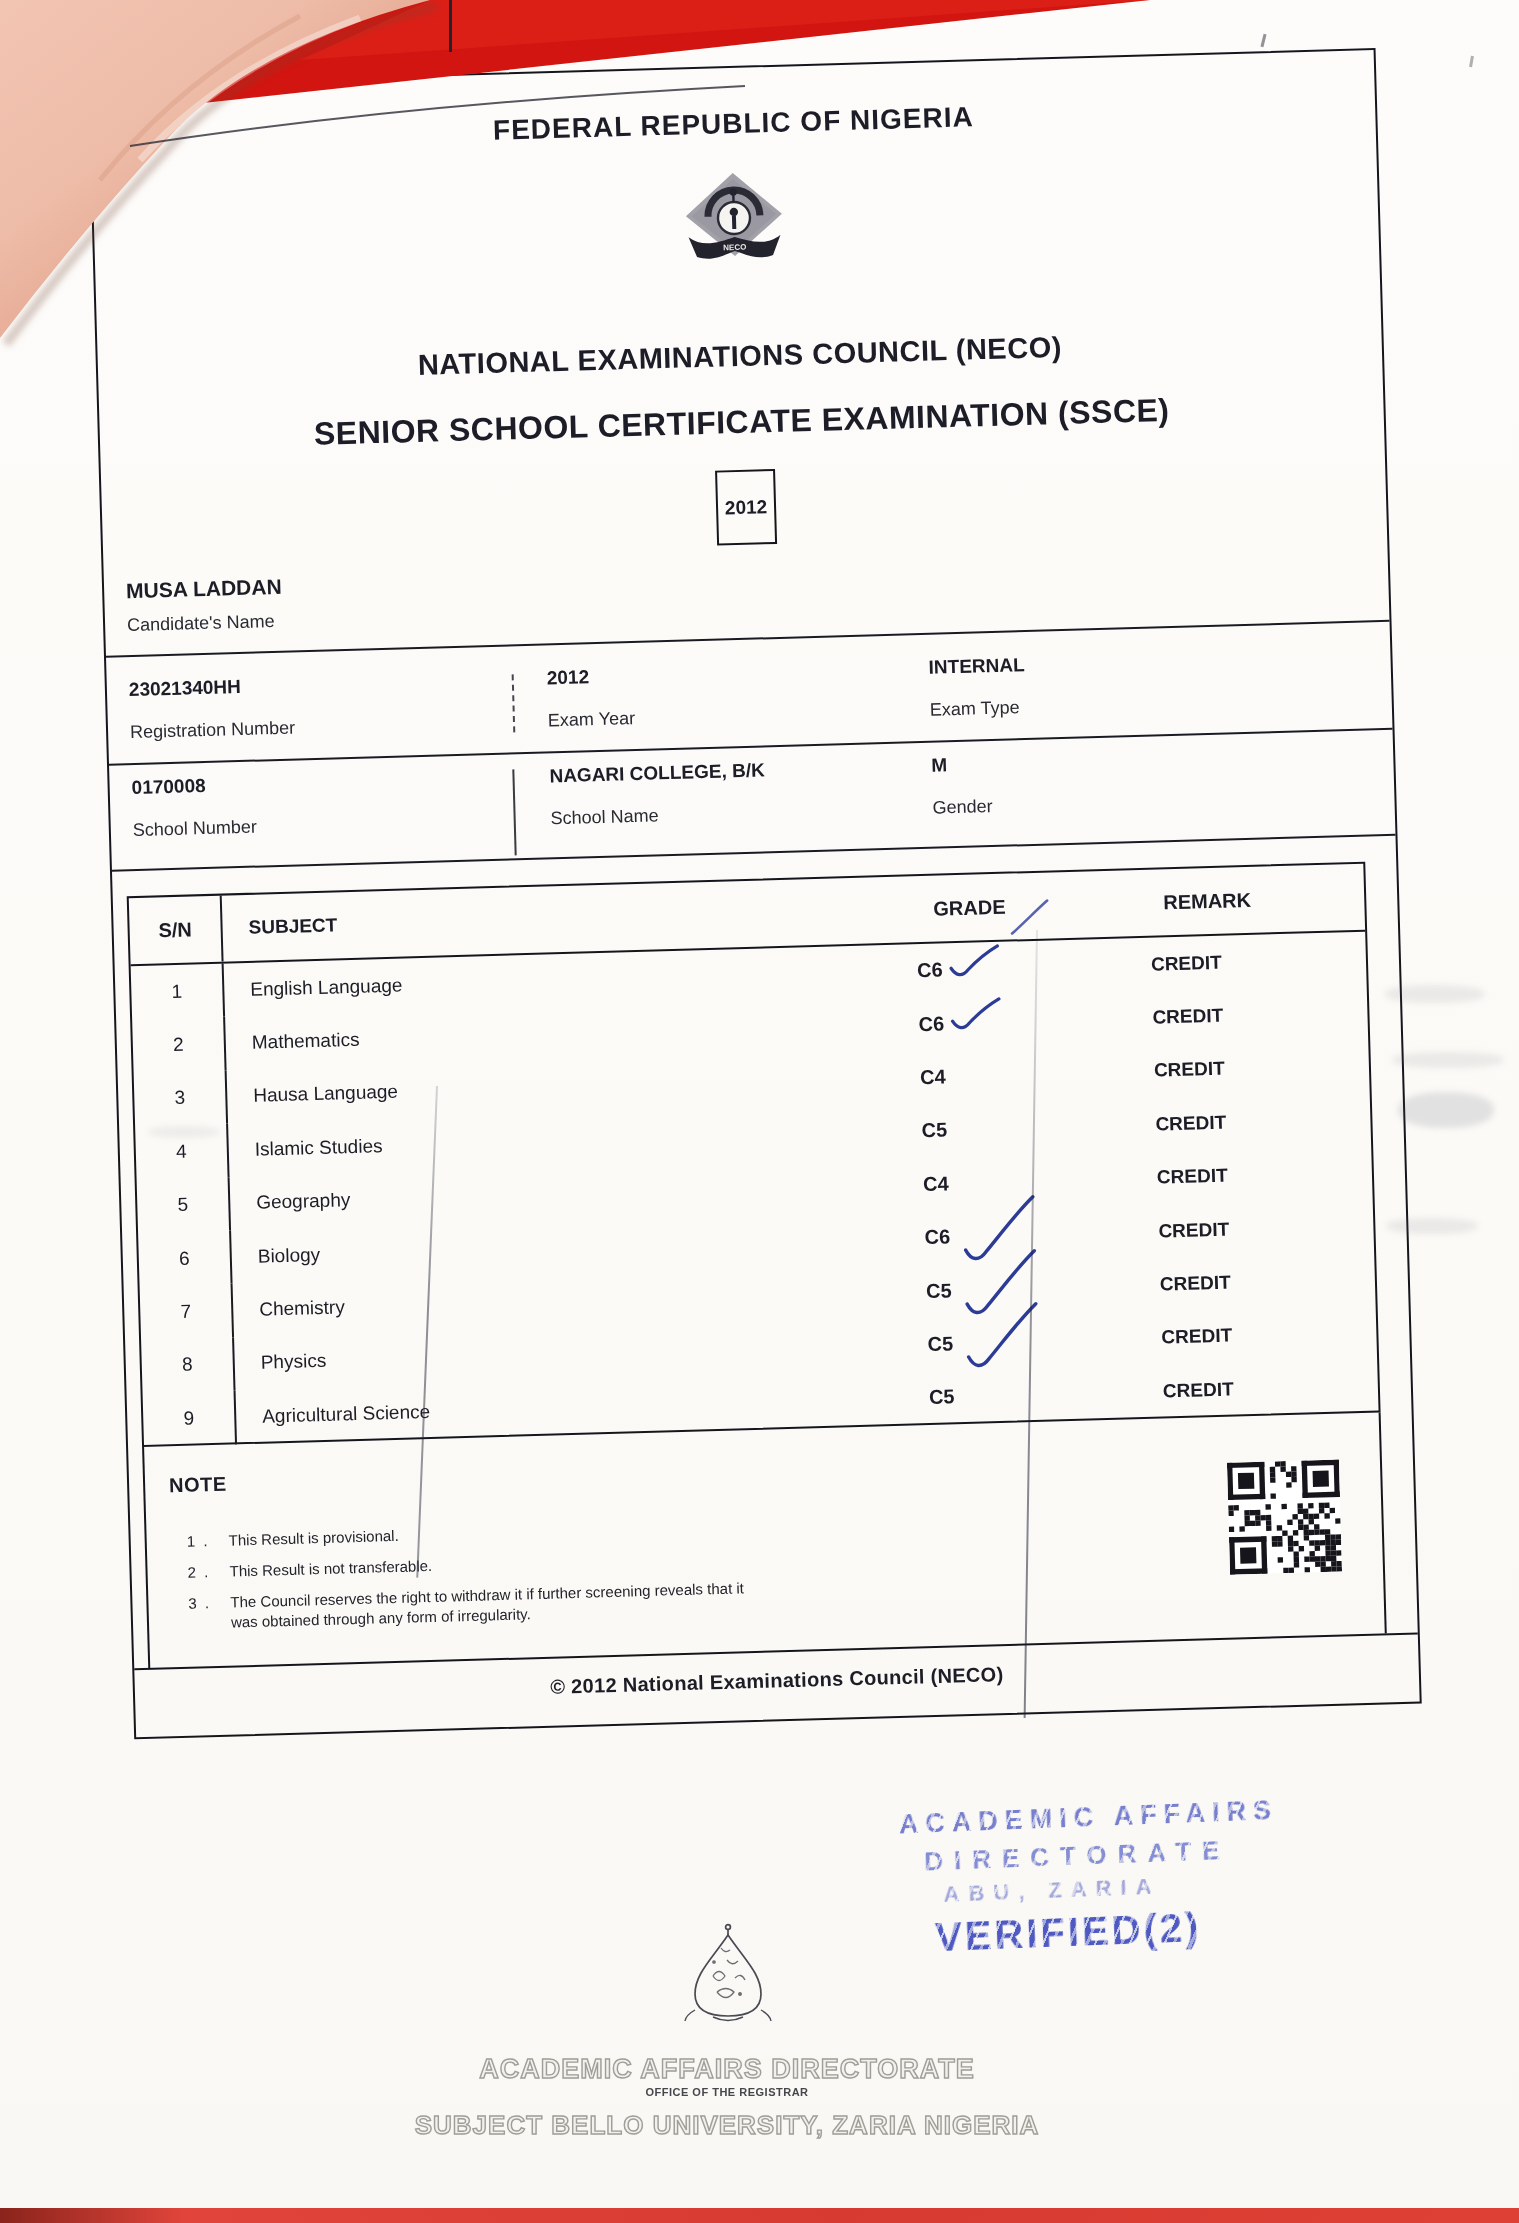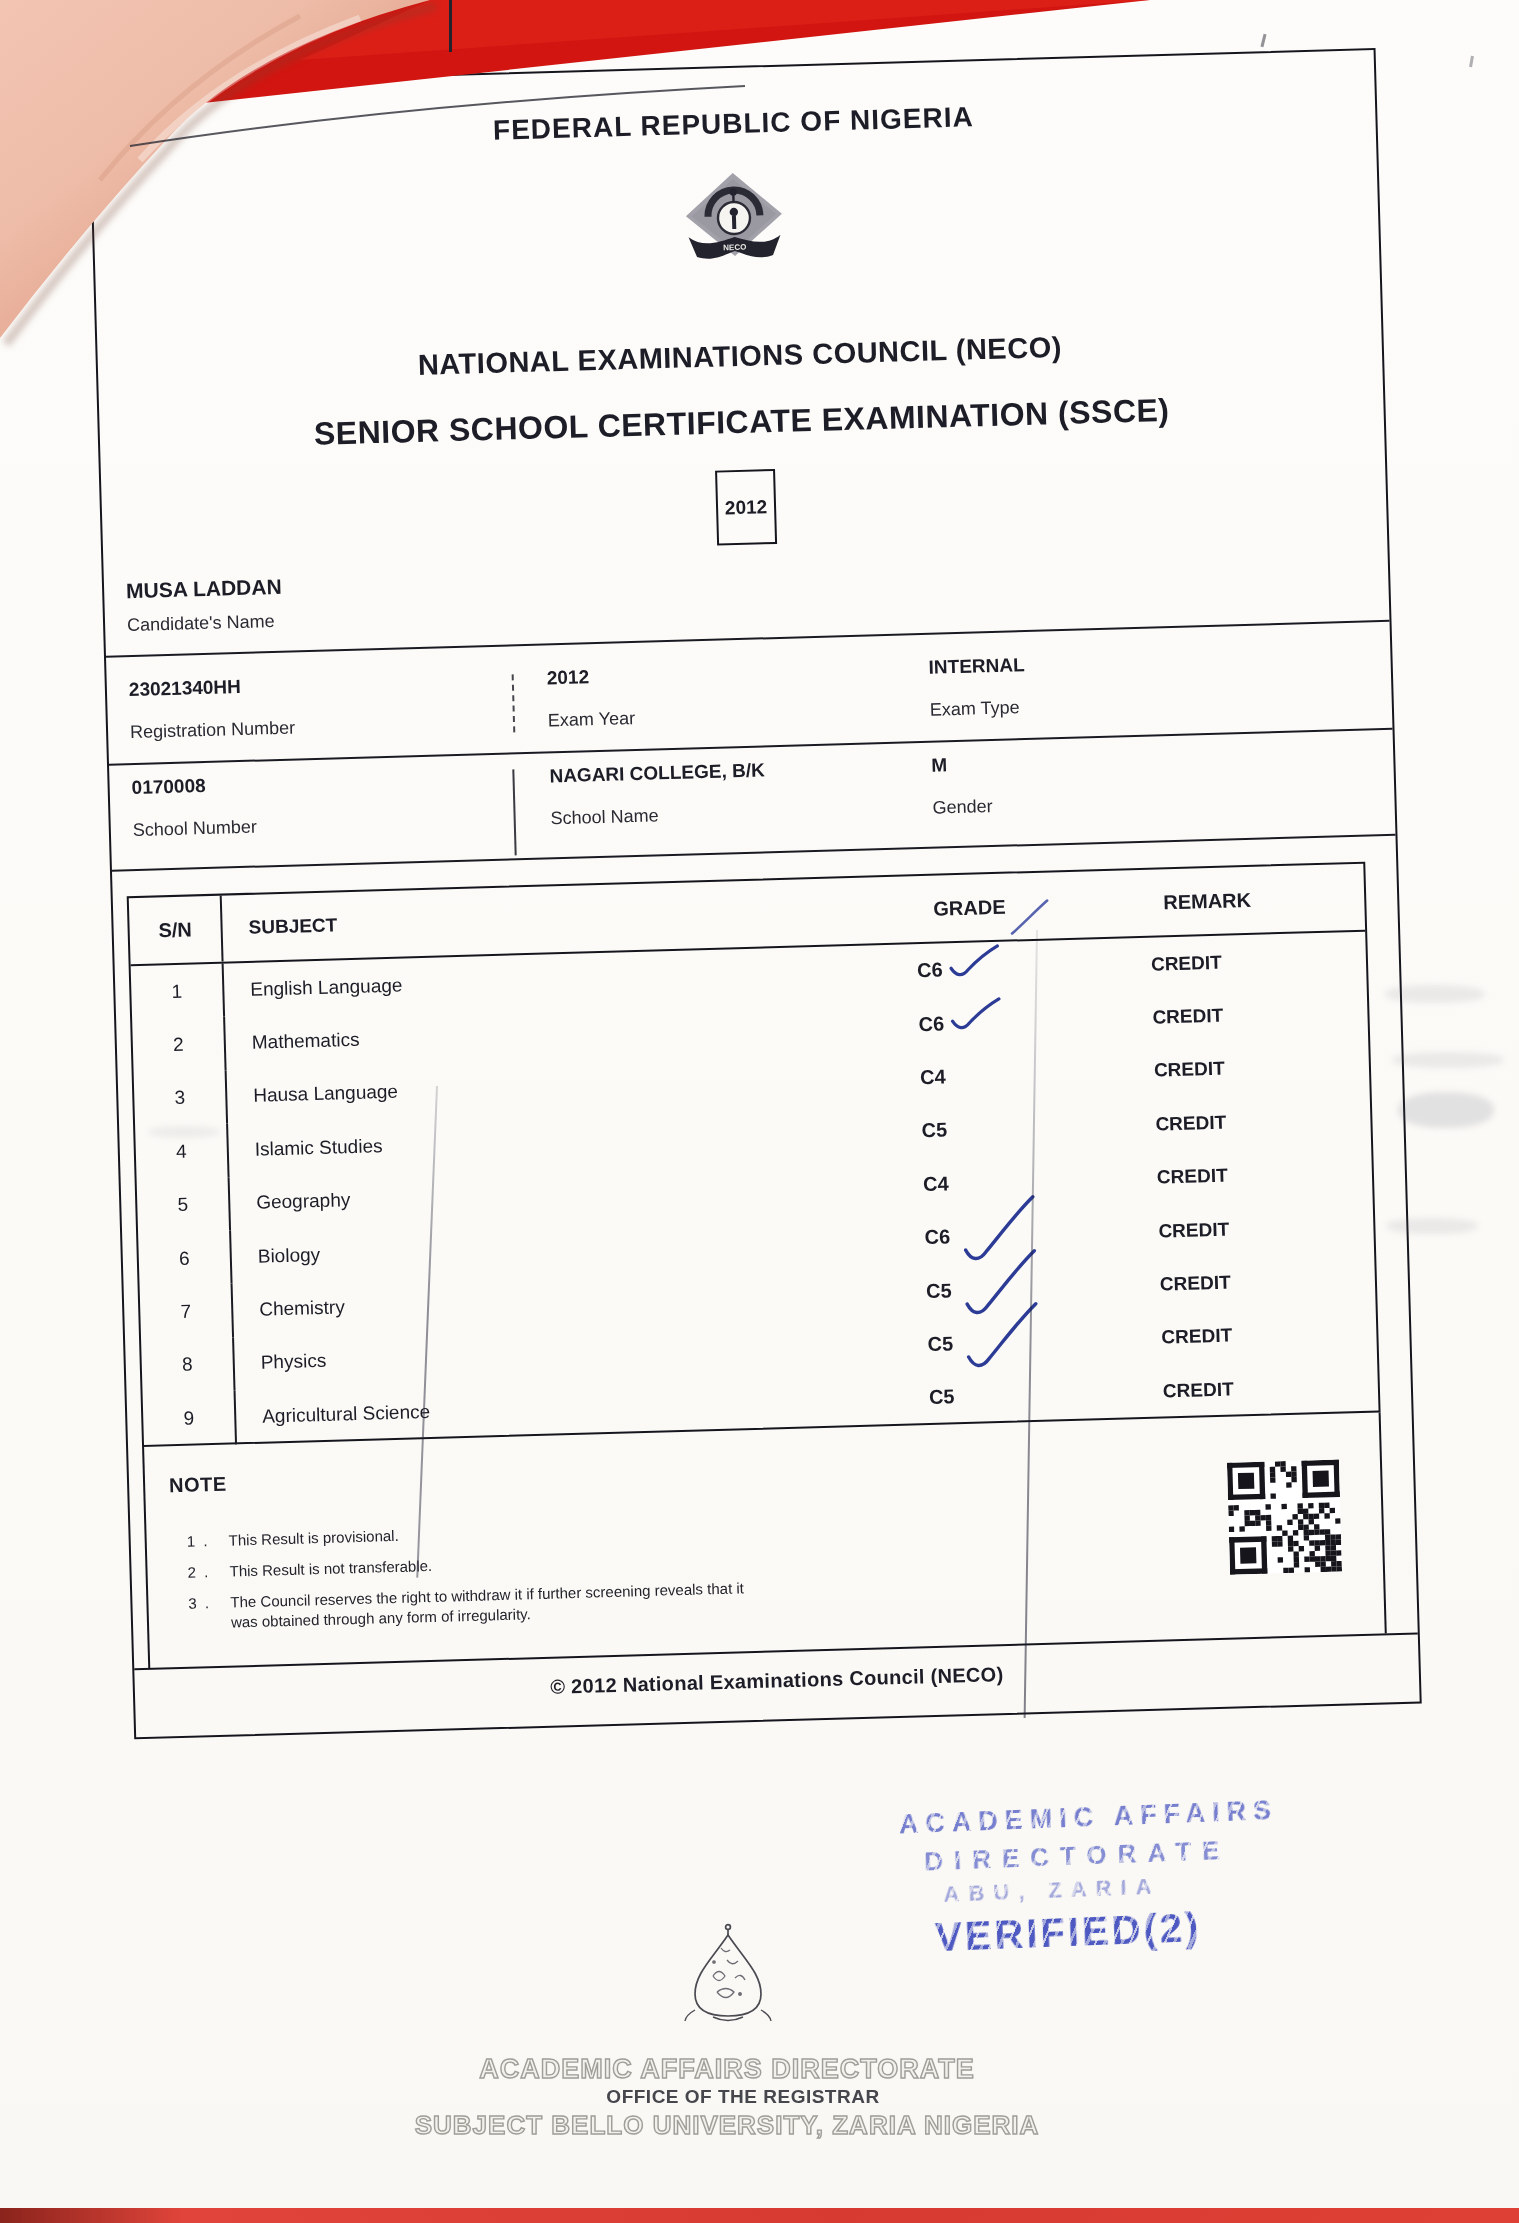--- a/index.html
+++ b/index.html
@@ -90,21 +90,21 @@
   .st1{font-size:27px;letter-spacing:7px;opacity:.72;margin-left:6px;}
   .st2{font-size:26px;letter-spacing:11px;opacity:.64;margin-left:30px;margin-top:7px;}
   .st3{font-size:22px;letter-spacing:9px;opacity:.48;margin-left:48px;margin-top:5px;}
   .st4{font-size:40px;letter-spacing:3px;opacity:.94;margin-left:38px;margin-top:7px;}
   
   .abu-crest{position:absolute;left:683px;top:1922px;width:90px;height:100px;z-index:3;}
   .footer-line{position:absolute;left:0;width:1454px;text-align:center;z-index:3;}
   .f-outline{color:#f3f1ec;-webkit-text-stroke:1.4px #a09e98;
              text-shadow:0 0 1px rgba(125,123,118,.65);font-weight:700;}
   .fl-dir{top:2036px;font-size:27px;letter-spacing:1px;margin-top:18px;}
-  .fl-off{top:2086px;font-size:19px;font-weight:700;color:#46464d;letter-spacing:.5px;margin-left:16px;}
+  .fl-off{top:2086px;font-size:11px;font-weight:700;color:#46464d;letter-spacing:.5px;}
   .fl-uni{top:2110px;font-size:26px;letter-spacing:1px;}
   .bottom-strip{position:absolute;left:0;bottom:0;width:1519px;height:15px;z-index:11;
                 background:linear-gradient(90deg,#8a241c 0%,#e0443a 12%,#d63a30 55%,#df4036 100%);}
 </style>
 </head>
 <body>
 
 <div class="page">
 
   <div class="sheet">

